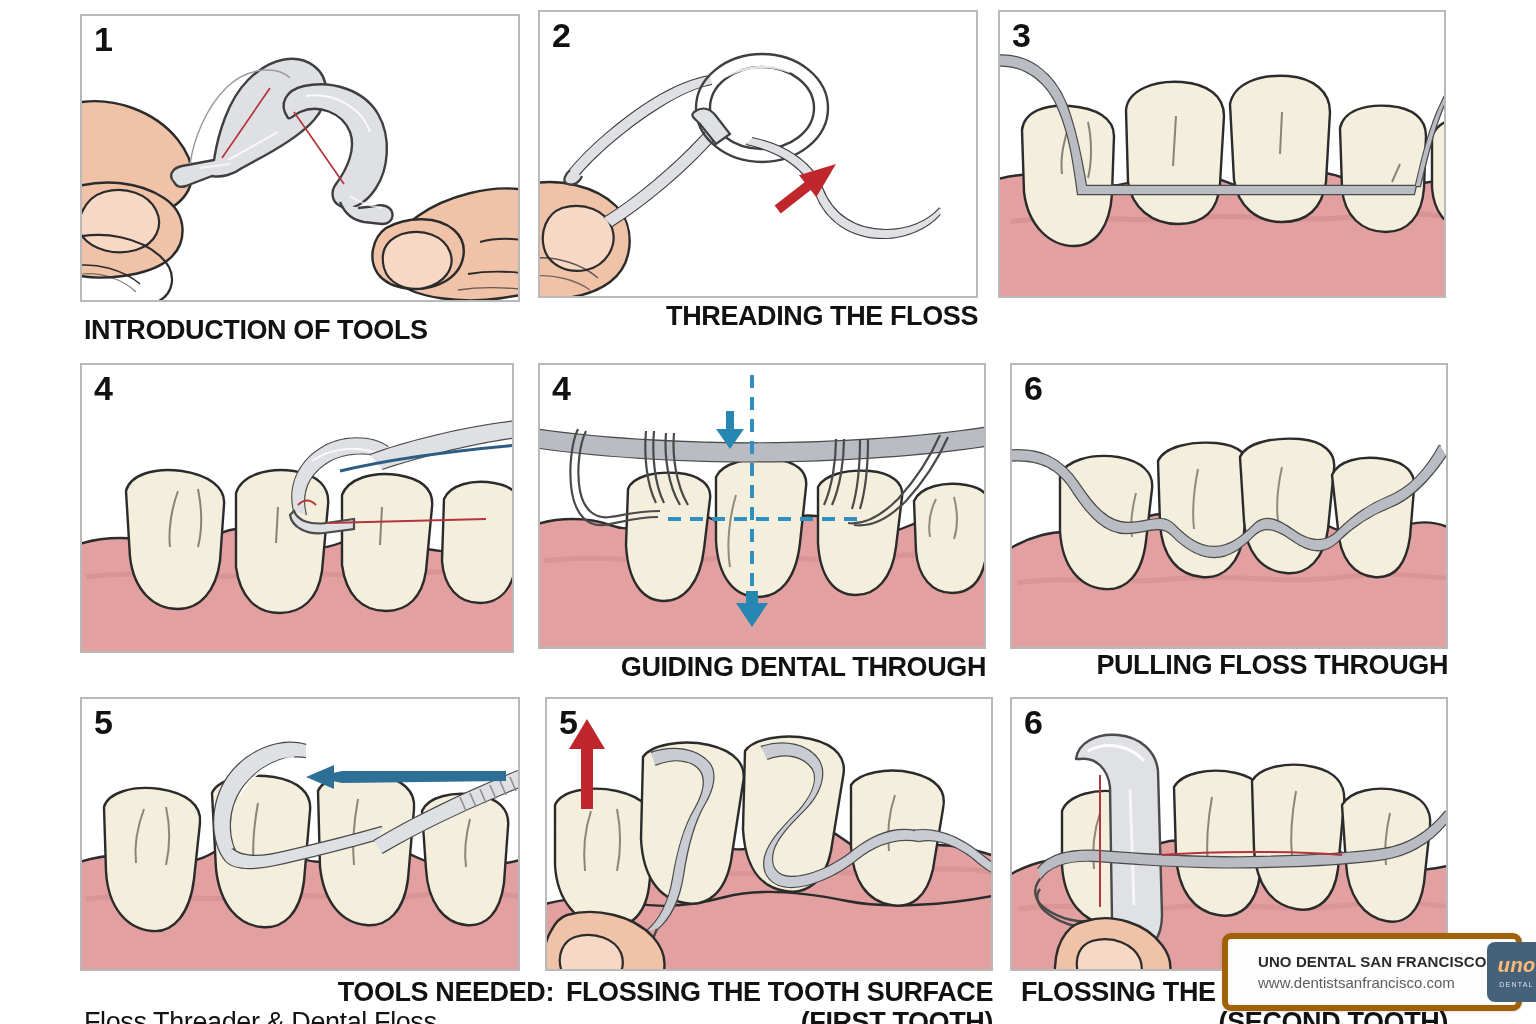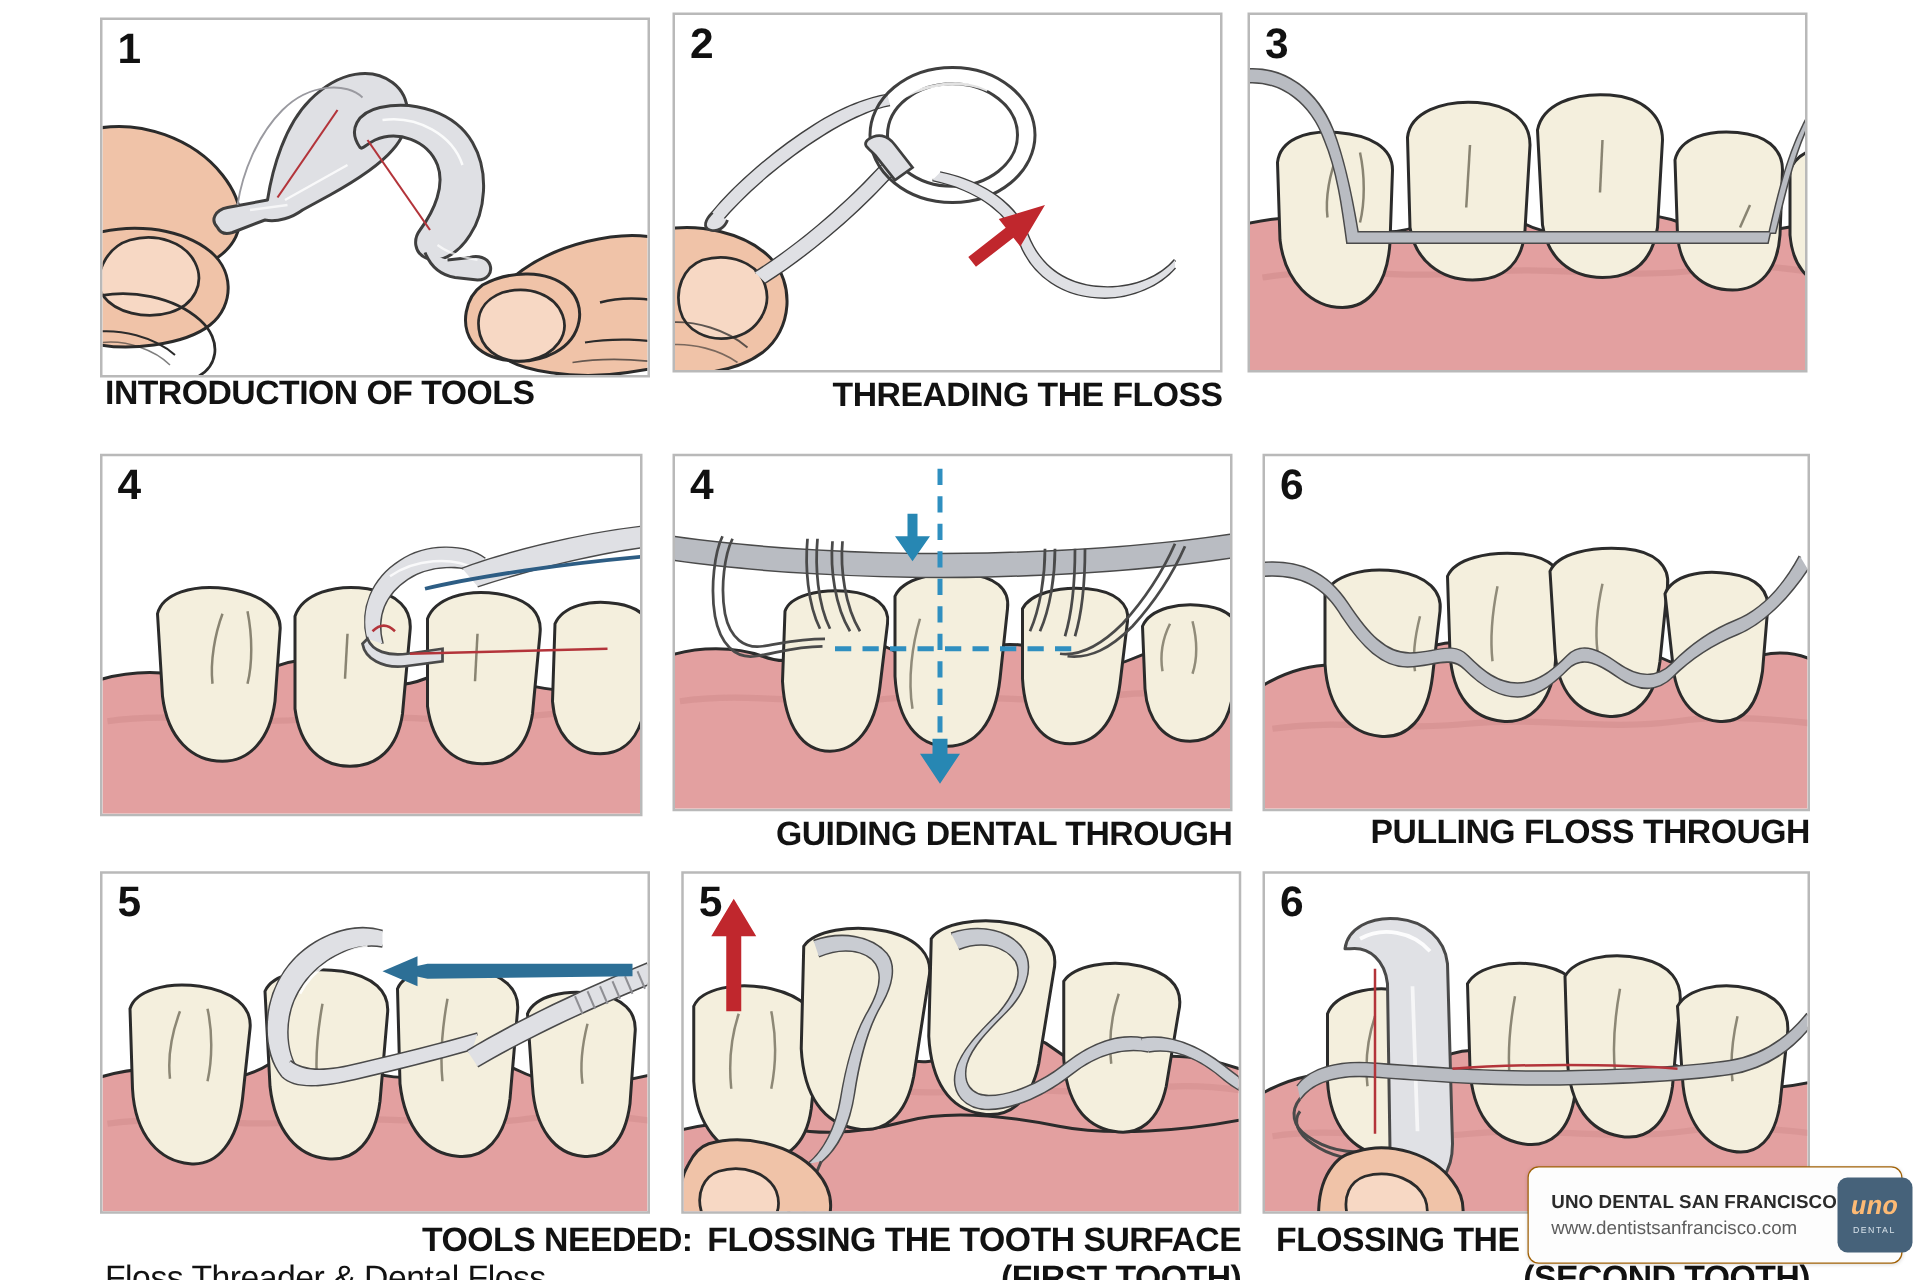--- a/index.html
+++ b/index.html
@@ -46,26 +46,26 @@
   }
   .caption.left{text-align:left;}
   svg{display:block;}
 
   
   .watermark{
     position:absolute;
     left:1222px;top:933px;
     width:300px;height:78px;
     background:#fdfdfd;
-    border:1px solid #a16207;
+    border:6px solid #a16207;
     border-radius:9px;
     box-shadow:0 1px 3px rgba(0,0,0,.13);
     display:flex;
     align-items:center;
-    padding:0 10px;
+    padding:0 22px;
     box-sizing:border-box;
     z-index:90;
   }
   .wm-text{flex:1;padding-left:8px;}
   .wm-title{
     font-size:15px;font-weight:bold;color:#2b2b2b;letter-spacing:.1px;
     white-space:nowrap;
   }
   .wm-url{
     font-size:15px;color:#5d5d5d;margin-top:4px;white-space:nowrap;
@@ -122,21 +122,21 @@
           <path d="M304,212 C326,200 356,200 372,214 C388,228 384,254 362,266 C340,278 308,274 296,258 C286,244 290,222 304,212 Z" fill="#f0c3a8" stroke="#2b2b2b" stroke-width="2.4"></path>
           <path d="M320,218 C342,212 362,220 368,236 C374,252 362,268 342,272 C322,276 306,266 302,252 C298,236 304,224 320,218 Z" fill="#f7d8c4" stroke="#2b2b2b" stroke-width="2.2"></path>
           <path d="M398,226 C420,220 444,224 446,226" fill="none" stroke="#2b2b2b" stroke-width="2"></path>
           <path d="M386,258 C410,254 436,256 446,258" fill="none" stroke="#2b2b2b" stroke-width="1.8"></path>
           <path d="M376,274 C402,270 430,272 446,274" fill="none" stroke="#2b2b2b" stroke-width="1.4" opacity=".7"></path>
         </g>
       </svg>
       <div class="panel-num">1</div>
     </div>
   </div>
-  <div class="caption left" style="left:84px;top:300px;width:440px;">INTRODUCTION OF TOOLS</div>
+  <div class="caption left" style="left:84px;top:316px;width:440px;">INTRODUCTION OF TOOLS</div>
 
   <div class="cell" style="left:538px;top:10px;width:440px;height:288px;">
     <div class="panel" style="width:440px;height:288px;">
       <svg width="436" height="284" viewBox="0 0 436 284">
 
         <g>
           <path d="M-10,172 C18,166 56,174 76,194 C96,214 94,252 70,270 C46,288 4,290 -10,284 Z" fill="#f0c3a8" stroke="#2b2b2b" stroke-width="2.4"></path>
           <path d="M22,196 C44,190 66,198 72,216 C78,234 66,254 46,258 C26,262 8,252 4,236 C0,220 6,202 22,196 Z" fill="#f7d8c4" stroke="#2b2b2b" stroke-width="2.2"></path>
           <path d="M-6,246 C16,244 42,252 58,266" fill="none" stroke="#2b2b2b" stroke-width="1.5" opacity=".75"></path>
           <path d="M-6,264 C14,262 36,268 50,278" fill="none" stroke="#2b2b2b" stroke-width="1.3" opacity=".6"></path>

